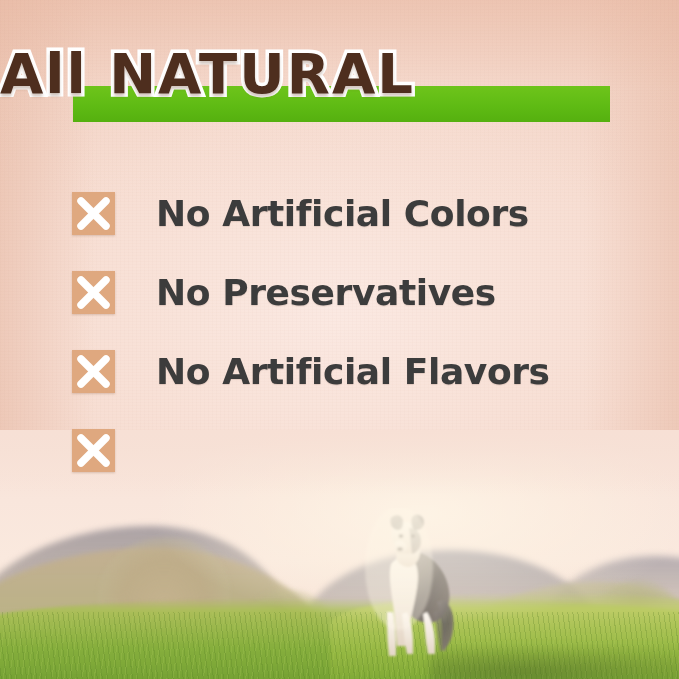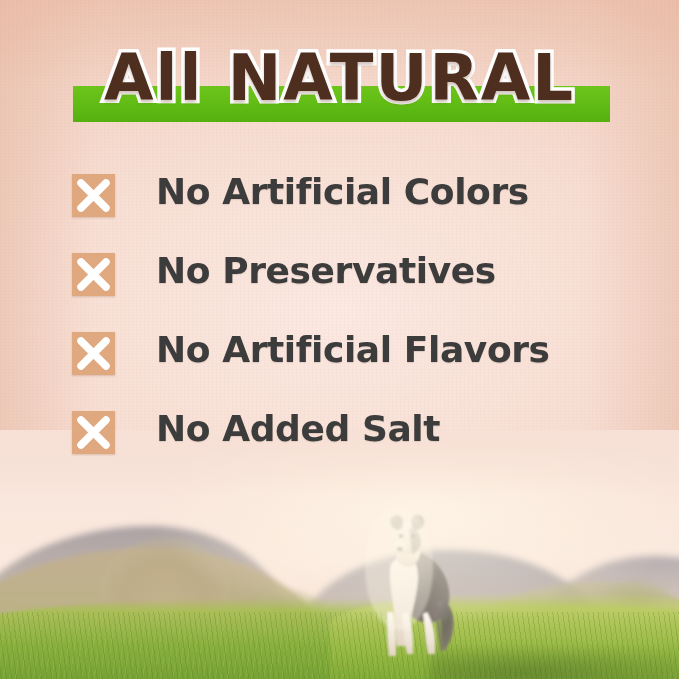--- a/index.html
+++ b/index.html
@@ -217,45 +217,44 @@
     top: 86px;
     width: 537px;
     height: 36px;
     background: linear-gradient(180deg, #6ec41b 0%, #5fbb14 55%, #55b00f 100%);
   }
   .title {
     position: absolute;
     left: 0;
     right: 0;
     top: 46px;
-    text-align: center;
     font-family: "DejaVu Sans", sans-serif;
     font-weight: 700;
-    font-size: 64px;
+    font-size: 56px;
     letter-spacing: 2px;
     line-height: 1;
     color: #4e2e1e;
     -webkit-text-stroke: 7px #ffffff;
     paint-order: stroke fill;
     text-shadow:
       0 3px 3px rgba(110,70,45,0.30),
       2px 3px 0 rgba(255,255,255,0.55);
     white-space: nowrap;
   }
 
   
   .features {
     position: absolute;
     left: 72px;
     top: 174px;
     width: 560px;
   }
   .feature-row {
     display: flex;
-    align-items: flex-start;
+    align-items: center;
     height: 79px;
   }
   .xbox {
     position: relative;
     width: 43px;
     height: 43px;
     flex: 0 0 43px;
     background: #dfa87f;
     box-shadow: 0 1px 2px rgba(150,105,80,0.30);
   }
@@ -401,18 +400,17 @@
 
     <div class="feature-row">
       <span class="xbox">
         <svg viewBox="0 0 43 43" width="43" height="43" aria-hidden="true">
           <g stroke="#ffffff" stroke-width="7.5" stroke-linecap="round">
             <line x1="9" y1="9" x2="34" y2="34"></line>
             <line x1="34" y1="9" x2="9" y2="34"></line>
           </g>
         </svg>
       </span>
-      <span class="feature-label">No Added Salt</span>
     </div>
 
   </div>
 
 </div>
 
 </body></html>

